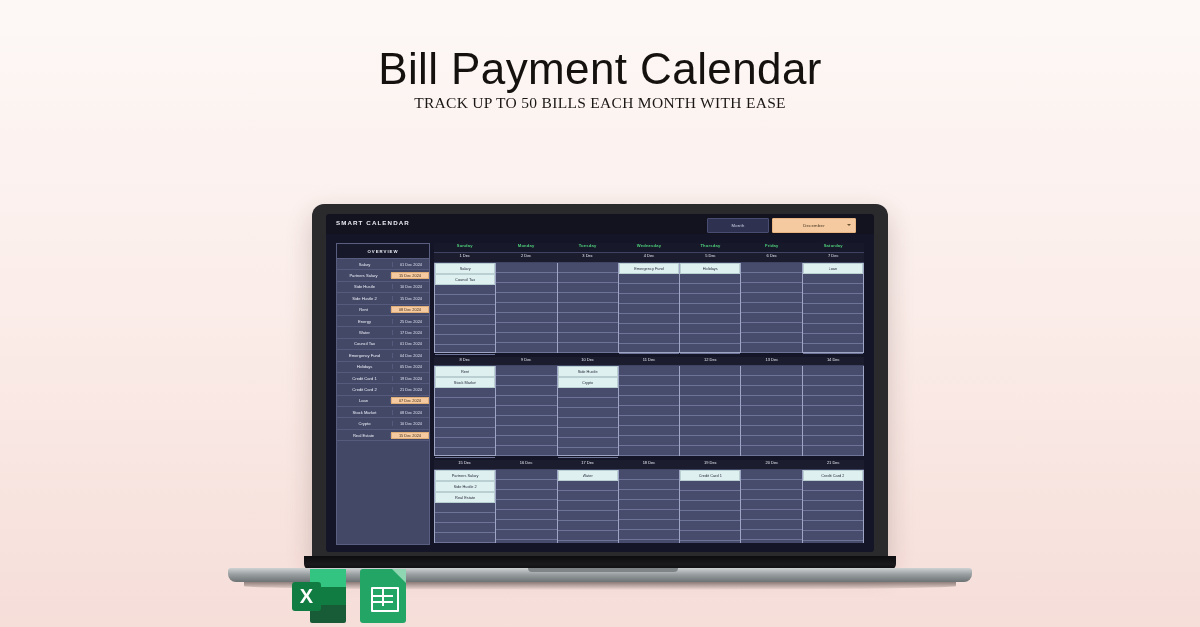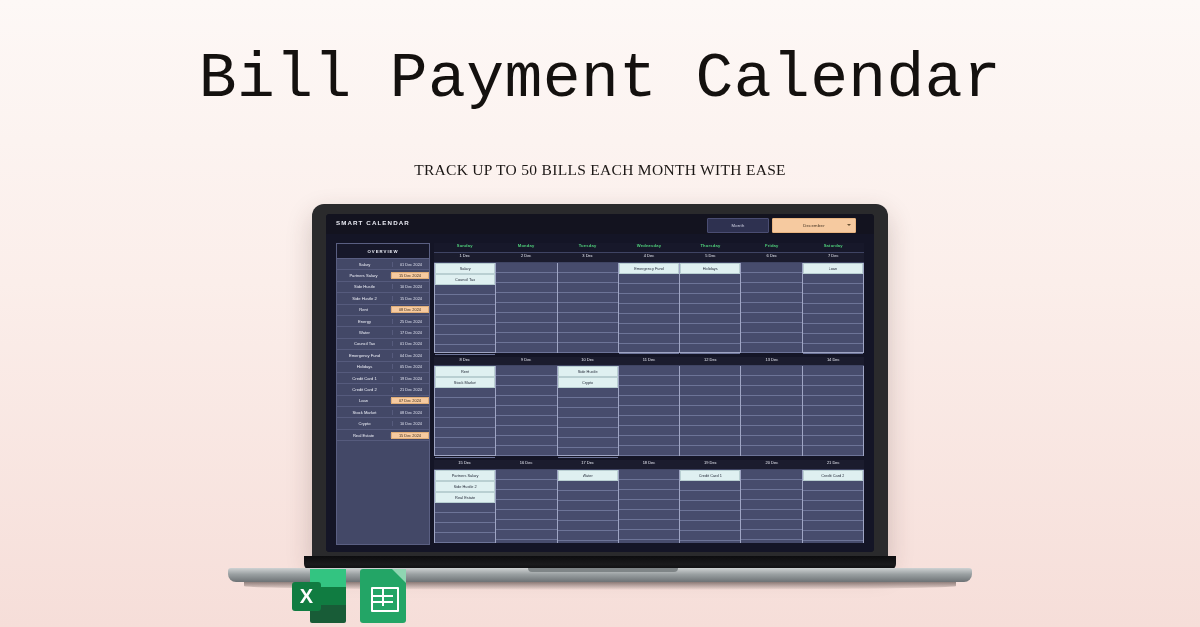--- a/index.html
+++ b/index.html
@@ -3,26 +3,26 @@
 <meta charset="utf-8">
 <style>
   html,body{margin:0;padding:0;}
   body{
     width:1200px;height:627px;overflow:hidden;position:relative;
     font-family:"Liberation Sans",sans-serif;
     background:linear-gradient(180deg,#fdf8f6 0%,#fbeeea 45%,#f6ded9 100%);
   }
   .hero{position:absolute;left:0;top:0;width:1200px;text-align:center;}
   .hero-title{
-    font-family:Liberation Mono, monospace;
-    font-size:63px;font-weight:400;color:#14110f;margin-top:44px;letter-spacing:.4px;
+    font-family:Liberation Sans, sans-serif;
+    font-size:44px;font-weight:400;color:#14110f;margin-top:44px;letter-spacing:.4px;
   }
   .hero-sub{
     font-family:"Liberation Serif",serif;
-    font-size:15.5px;letter-spacing:.3px;color:#1b1715;margin-top:46px;
+    font-size:15.5px;letter-spacing:.3px;color:#1b1715;
   }
 
   
   .laptop{position:absolute;left:304px;top:204px;width:592px;height:372px;}
   .lid{
     position:absolute;left:8px;top:0;width:576px;height:358px;
     background:#2a2a2c;border-radius:12px 12px 5px 5px;
     box-shadow:0 10px 26px rgba(70,40,35,.22);
   }
   .lid-inner{

